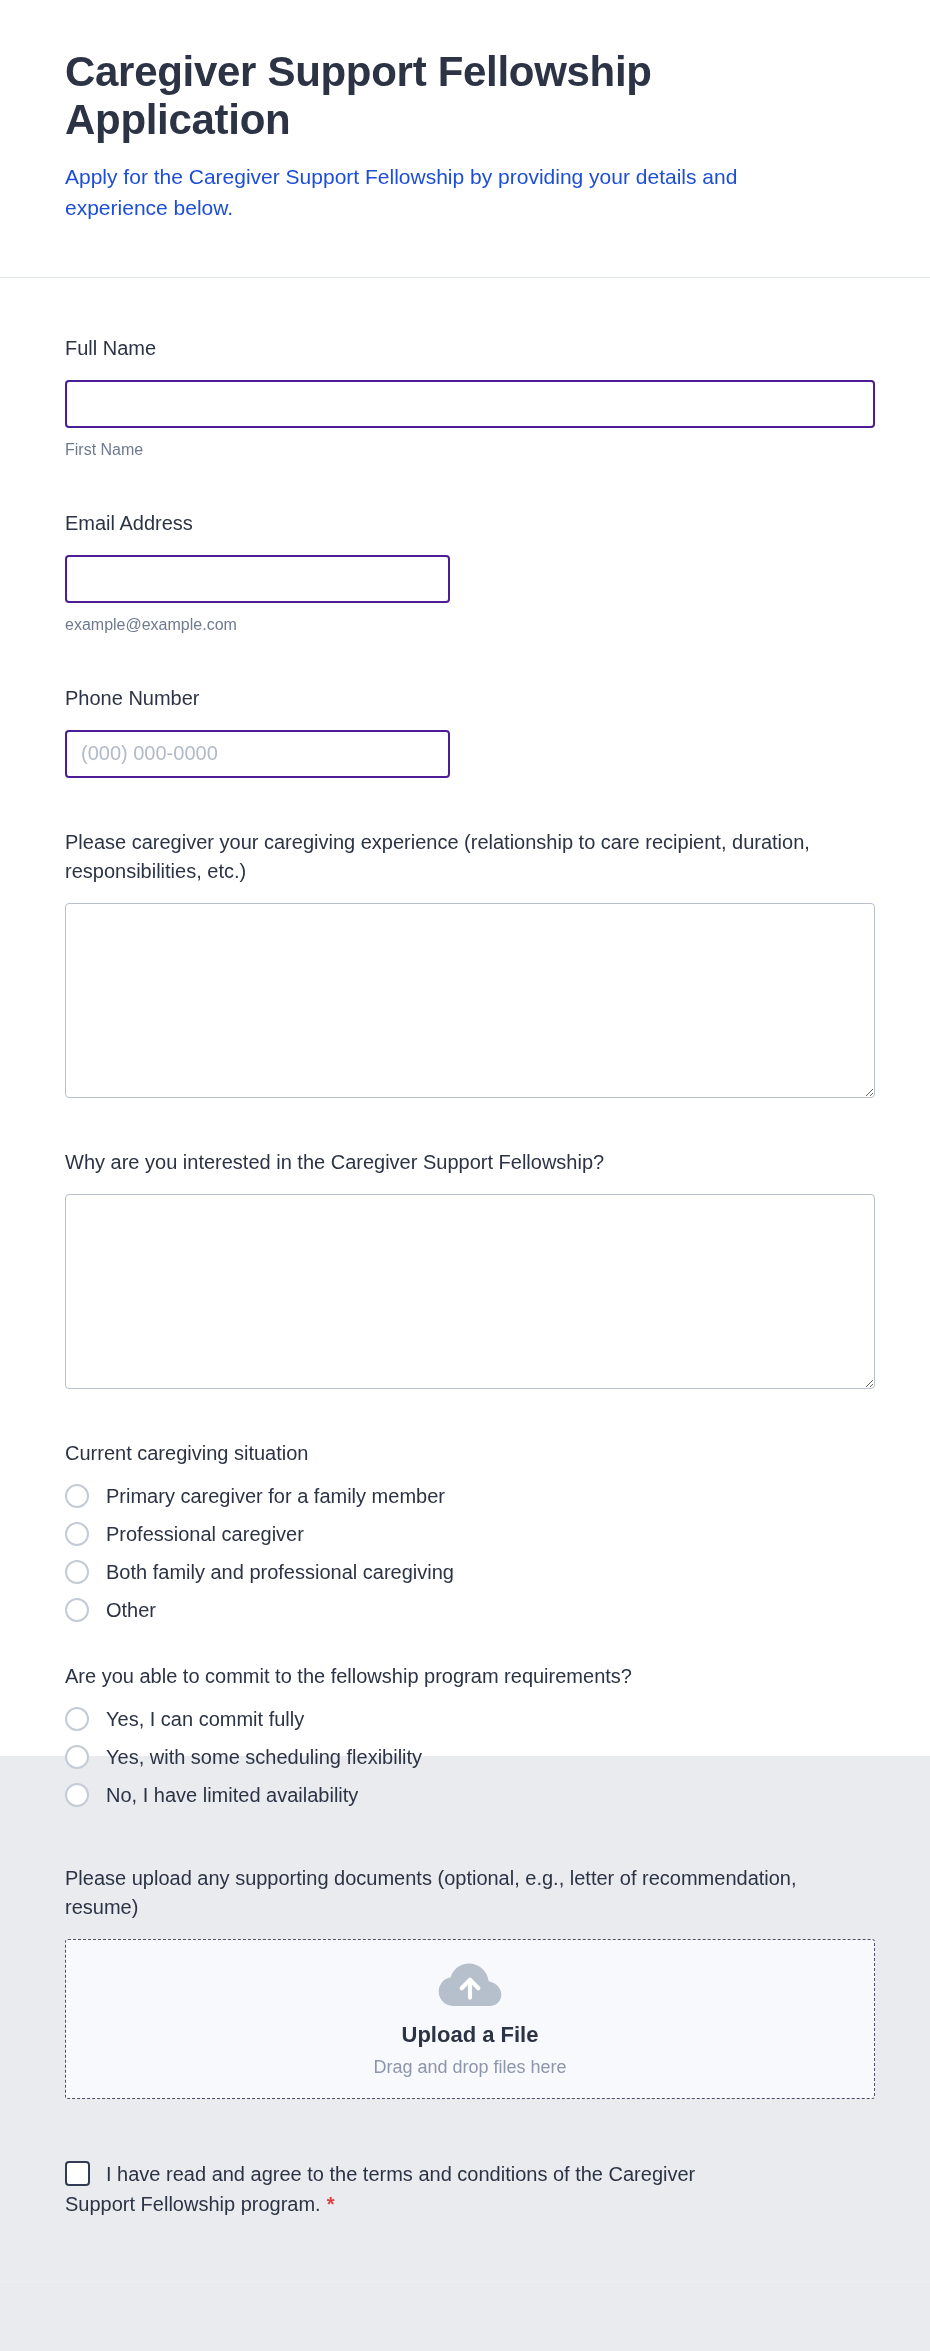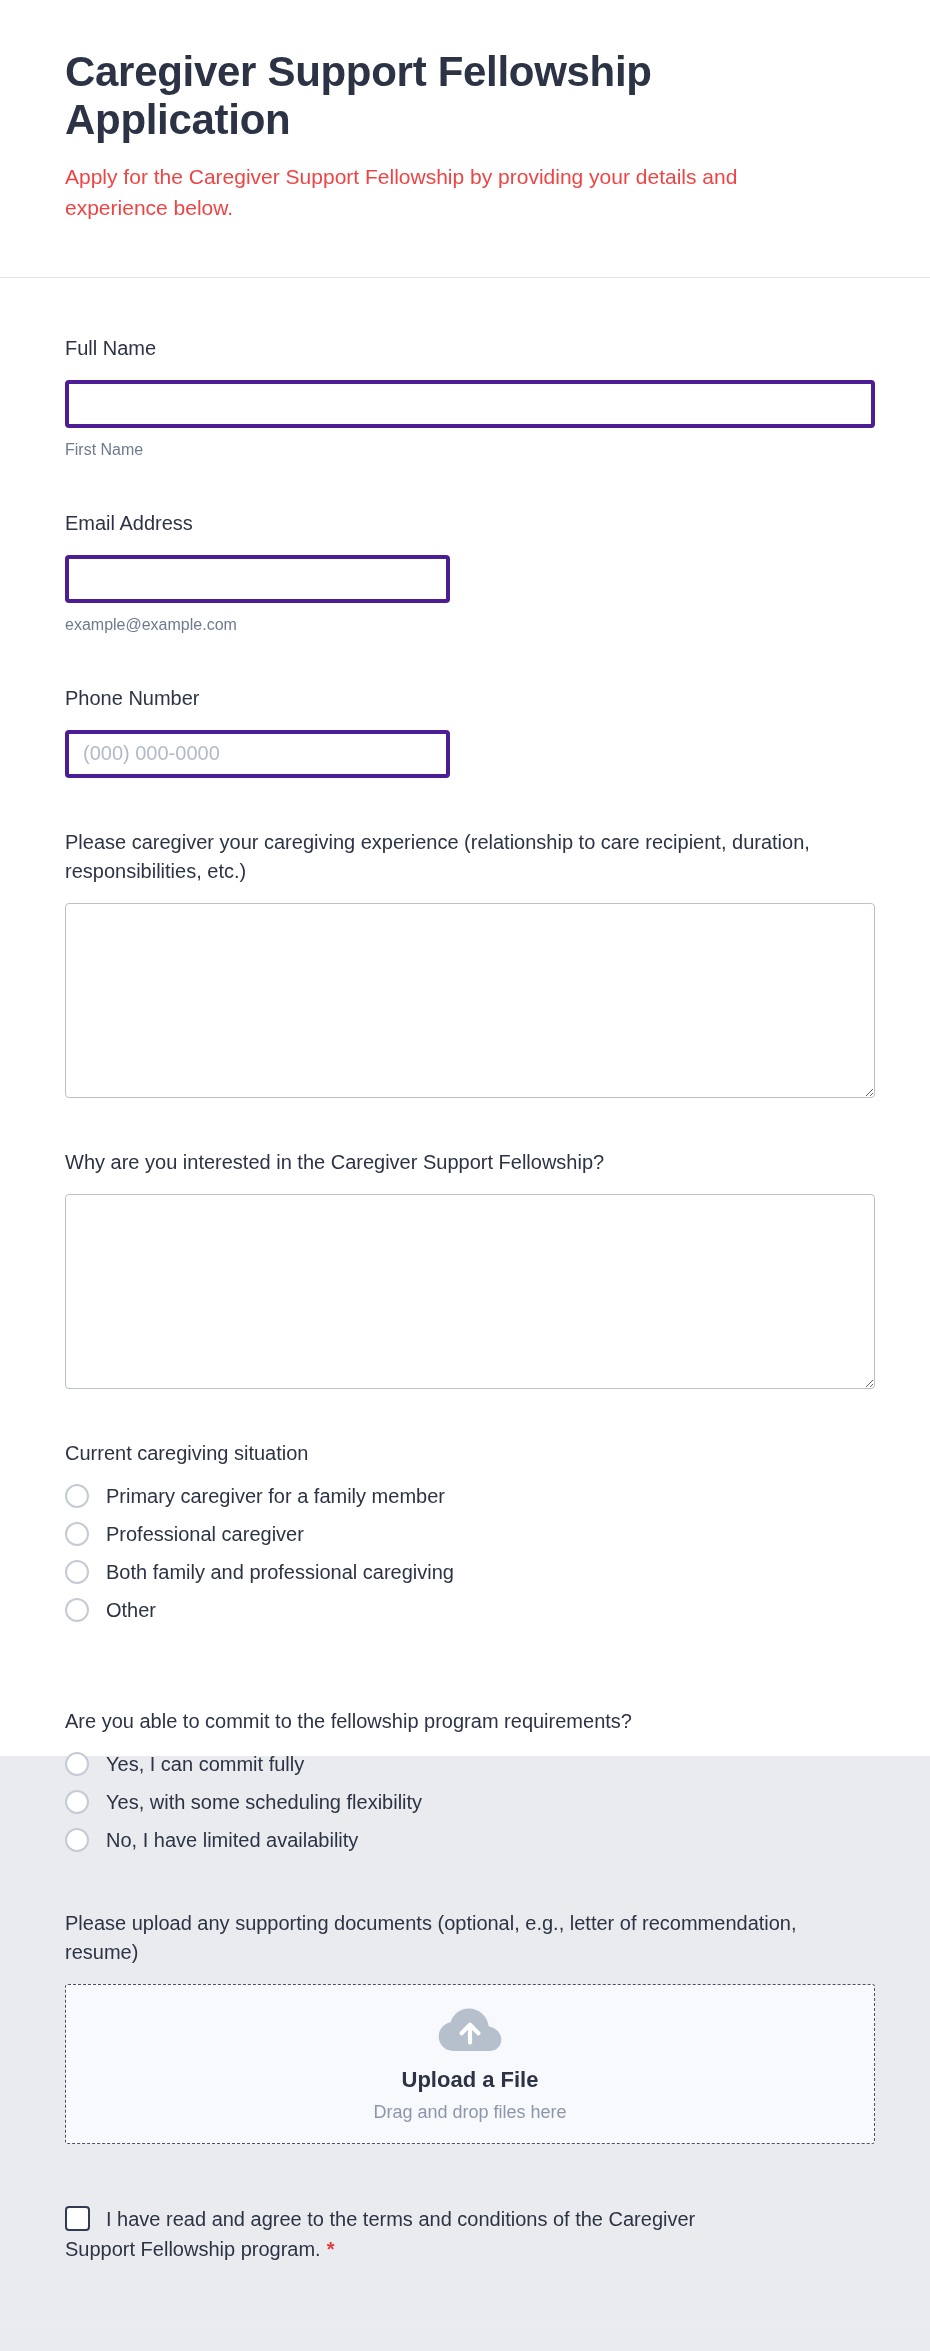--- a/index.html
+++ b/index.html
@@ -13,36 +13,36 @@
     width:930px;height:1756px;
     background:#ffffff;
     box-sizing:border-box;
   }
   
   .header{padding:48px 60px 0 65px;}
   .page-title{
     margin:0;font-size:42px;font-weight:700;color:#2c3345;letter-spacing:-0.3px;line-height:1.15;
   }
   .page-subtitle{
-    margin:16px 0 0;font-size:21px;line-height:31px;color:#ef4444;max-width:780px;font-weight:400;
+    margin:16px 0 0;font-size:21px;line-height:31px;color:#1d4ed8;max-width:780px;font-weight:400;
   }
   .divider{height:1px;background:#dfe3ea;margin-top:54px;}
   .divider2{height:1px;background:#eceef3;margin-top:62px;}
 
   
   .form-body{padding:56px 55px 0 65px;}
   .field{margin-bottom:50px;}
   .field-label{
     font-size:20px;font-weight:500;color:#2c3345;line-height:29px;margin:0 0 17px 0;max-width:800px;
   }
   .name-row{display:flex;gap:30px;}
   .name-col{flex:1;}
   .text-input{
     display:block;width:100%;height:48px;box-sizing:border-box;
-    border:4px solid #4c1d95;border-radius:4px;background:#fff;
+    border:2px solid #4c1d95;border-radius:4px;background:#fff;
     font-family:inherit;font-size:20px;color:#2c3345;padding:0 14px;outline:none;
   }
   .text-input::placeholder{color:#b2bac7;}
   .short{width:385px;}
   .sublabel{font-size:16px;color:#6e7a8f;margin-top:13px;}
   .textarea{
     display:block;width:100%;height:195px;box-sizing:border-box;
     border:1px solid #b9c0cc;border-radius:4px;background:#fff;
     font-family:inherit;font-size:20px;color:#2c3345;padding:10px 14px;outline:none;
     resize:both;
@@ -118,21 +118,21 @@
     <div class="field">
       <div class="field-label">Please caregiver your caregiving experience (relationship to care recipient, duration, responsibilities, etc.)</div>
       <textarea class="textarea" style=""></textarea>
     </div>
 
     <div class="field">
       <div class="field-label">Why are you interested in the Caregiver Support Fellowship?</div>
       <textarea class="textarea" style=""></textarea>
     </div>
 
-    <div class="field" style="margin-bottom:85px;">
+    <div class="field" style="margin-bottom:40px;">
       <div class="field-label">Current caregiving situation</div>
       <div class="radio-group">
         <div class="radio-row">
           <span class="radio-circle"></span>
           <span class="radio-label">Primary caregiver for a family member</span>
         </div>
         <div class="radio-row">
           <span class="radio-circle"></span>
           <span class="radio-label">Professional caregiver</span>
         </div>

